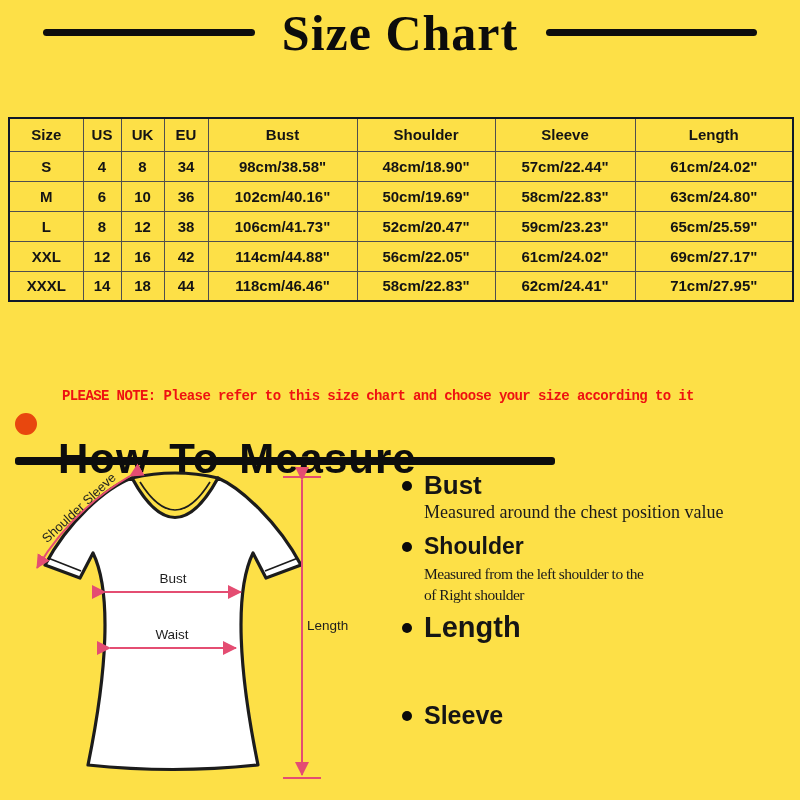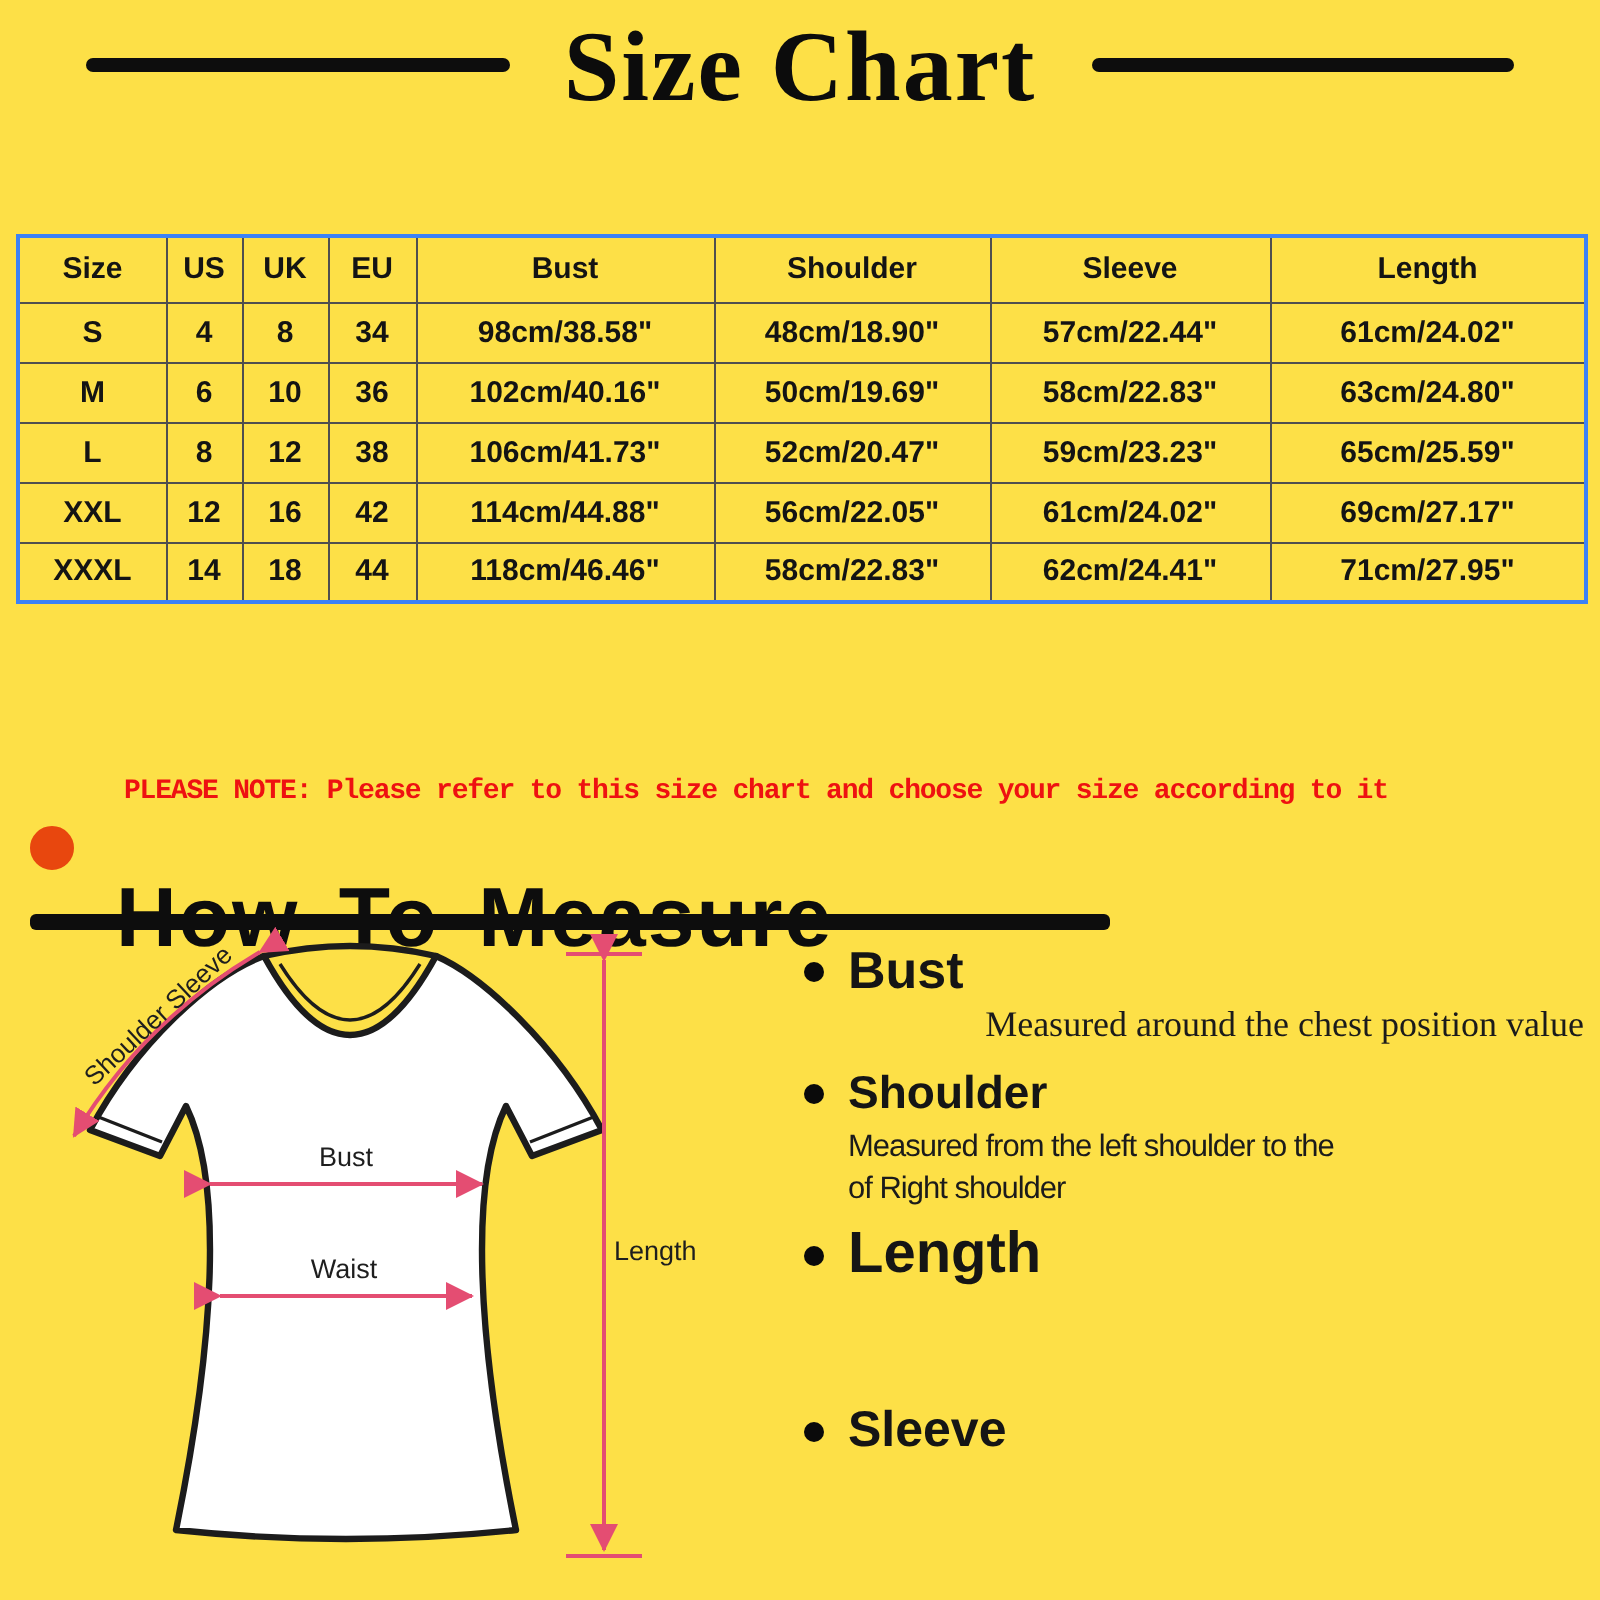--- a/index.html
+++ b/index.html
@@ -9,21 +9,21 @@
 
   
   .title-line { position:absolute; height:7px; background:#0d0d0d; border-radius:4px; }
   .line-left { left:43px; top:29px; width:212px; }
   .line-right { left:546px; top:29px; width:211px; }
   .page-title { position:absolute; left:0; right:0; top:4px; text-align:center;
     font-family:"Liberation Serif", serif; font-weight:bold; font-size:50px; letter-spacing:1px; color:#0c0c0c; }
 
   
   .size-table { position:absolute; left:8px; top:117px; width:784px; border-collapse:collapse;
-    table-layout:fixed; border:2px solid #3b82f6; }
+    table-layout:fixed; border:2px solid #0f172a; }
   .size-table th, .size-table td { border:1px solid #4f4f4f; text-align:center; vertical-align:middle;
     font-family:"Liberation Sans", sans-serif; font-weight:bold; color:#141414; }
   .size-table th { height:33px; font-size:15px; }
   .size-table td { height:30px; font-size:15px; }
 
   
   .note { position:absolute; left:62px; top:388px; font-family:"Liberation Mono", monospace;
     font-size:14px; letter-spacing:-0.6px; color:#ee1111; white-space:nowrap; font-weight:bold; }
 
   
@@ -36,22 +36,22 @@
 
   
   .diagram { position:absolute; left:10px; top:462px; }
   .diagram text { font-family:"Liberation Sans", sans-serif; fill:#1e1e1e; }
 
   
   .m-item { position:absolute; left:398px; width:394px; }
   .m-bullet { position:absolute; left:4px; width:10px; height:10px; border-radius:50%; background:#0a0a0a; }
   .m-label { margin-left:26px; font-weight:bold; color:#151515; line-height:1.05; }
   .m-desc { margin-left:26px; white-space:pre-line; color:#1b1b1b; }
-  .desc-serif { font-family:"Liberation Serif", serif; font-size:18px; line-height:21px; margin-top:3px;text-align:right; }
-  .desc-mono { font-family:Liberation Sans, sans-serif; font-size:15.5px; letter-spacing:-0.5px; line-height:21px; margin-top:5px; }
+  .desc-serif { font-family:"Liberation Serif", serif; font-size:18px; line-height:21px; margin-top:3px; }
+  .desc-mono { font-family:Liberation Serif, serif; font-size:15.5px; letter-spacing:-0.5px; line-height:21px; margin-top:5px; }
   .it0 .m-label { font-size:26px; } .it0 .m-bullet { top:9px; }
   .it1 .m-label { font-size:23px; } .it1 .m-bullet { top:8px; }
   .it2 .m-label { font-size:29px; } .it2 .m-bullet { top:11px; }
   .it3 .m-label { font-size:25px; } .it3 .m-bullet { top:9px; }
 </style>
 </head>
 <body>
 
 <div class="page">
 

